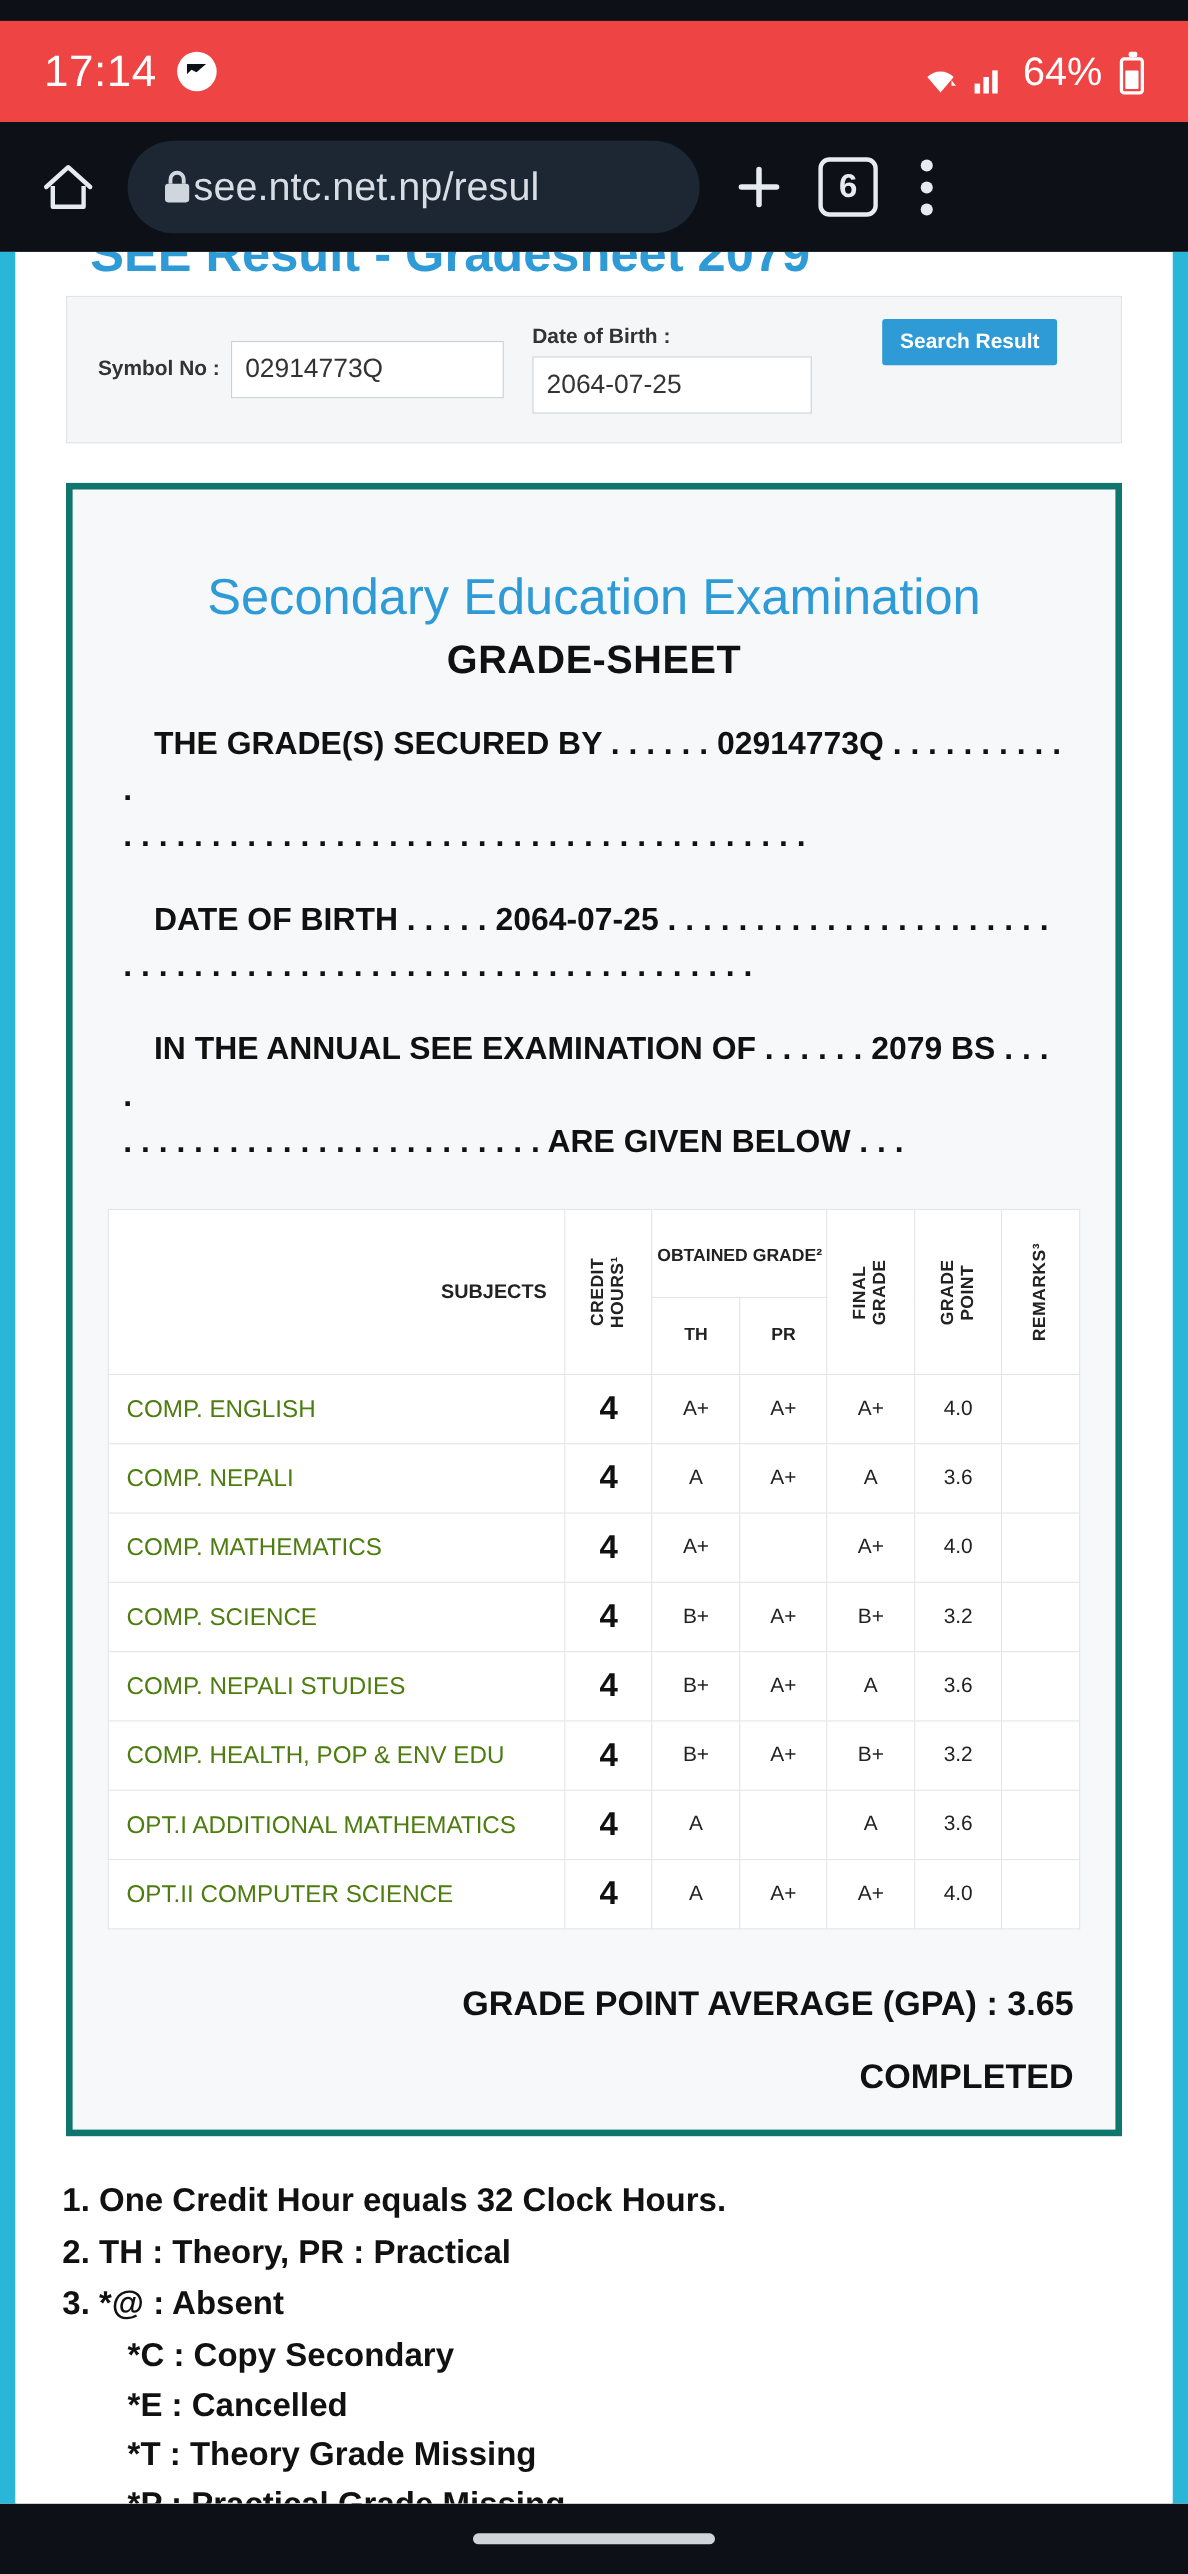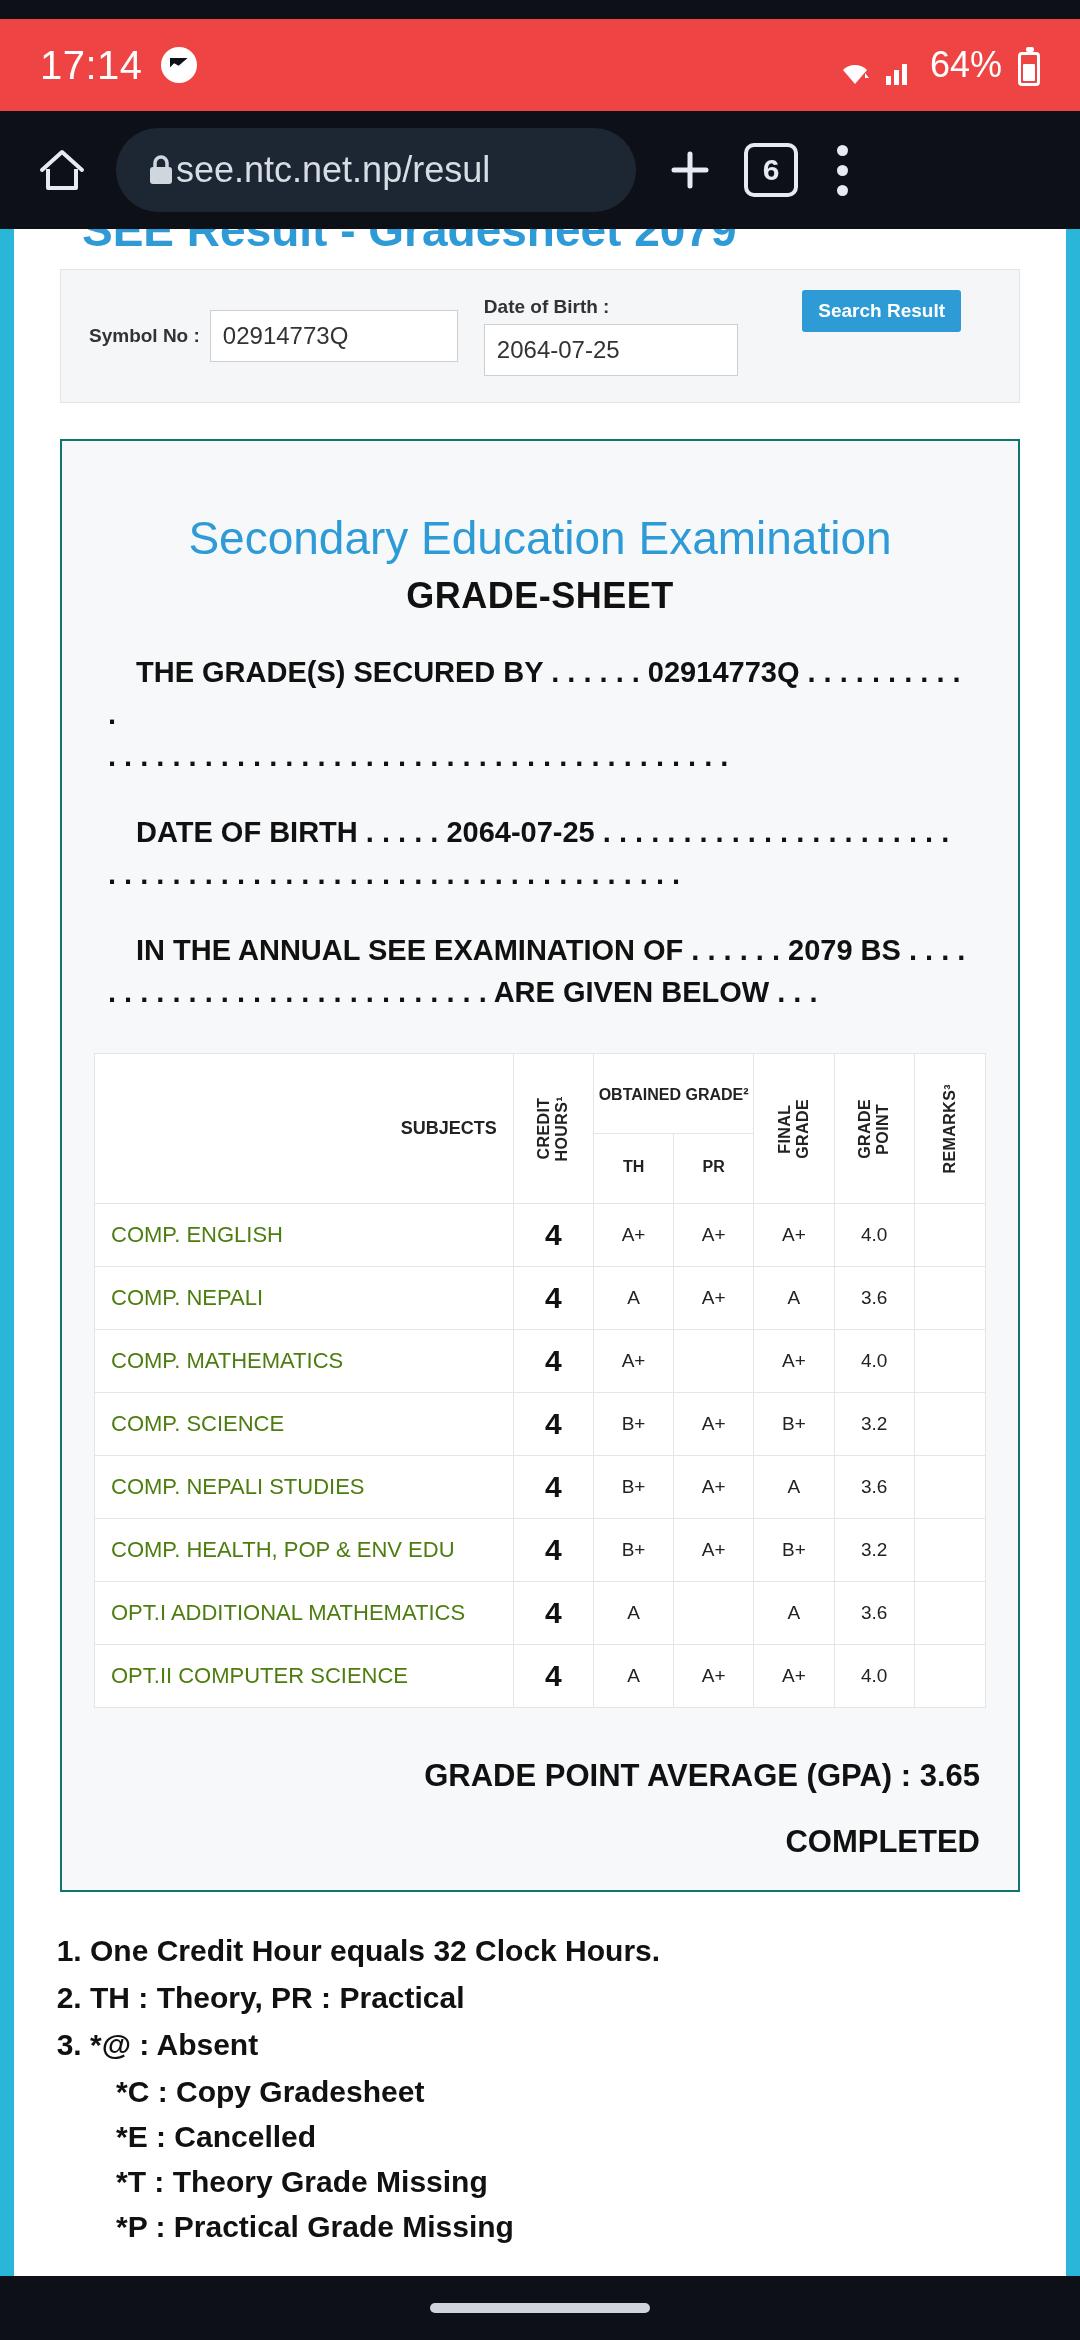--- a/index.html
+++ b/index.html
@@ -213,21 +213,21 @@
     border-radius: 3px;
     font-family: "Liberation Sans", sans-serif;
     align-self: flex-start;
     margin-top: -6px;
     margin-right: 30px;
   }
 
   .sheet {
     margin-top: 36px;
     background: #f7f8f9;
-    border: 2px solid #0f766e;
+    border: 6px solid #0f766e;
     padding: 54px 32px 30px 32px;
   }
   .exam-title {
     text-align: center;
     color: #2e9bd6;
     font-size: 46px;
     font-weight: 400;
     padding: 16px 0 10px 0;
   }
   .grade-sheet-title {
@@ -568,21 +568,21 @@
         <div class="gpa-line">GRADE POINT AVERAGE (GPA) : 3.65</div>
         <div class="completed-line">COMPLETED</div>
       </div>
 
       <ol class="notes-list">
         <li>One Credit Hour equals 32 Clock Hours.</li>
         <li>TH : Theory, PR : Practical</li>
         <li>*@ : Absent</li>
       </ol>
       <div class="sub-notes">
-        <div>*C : Copy Gradesheet</div>
+        <div>*C : Copy Secondary</div>
         <div>*E : Cancelled</div>
         <div>*T : Theory Grade Missing</div>
         <div>*P : Practical Grade Missing</div>
       </div>
 
       <hr class="divider">
       <div class="note-head">Note:</div>
 
     </div>
   </div>

